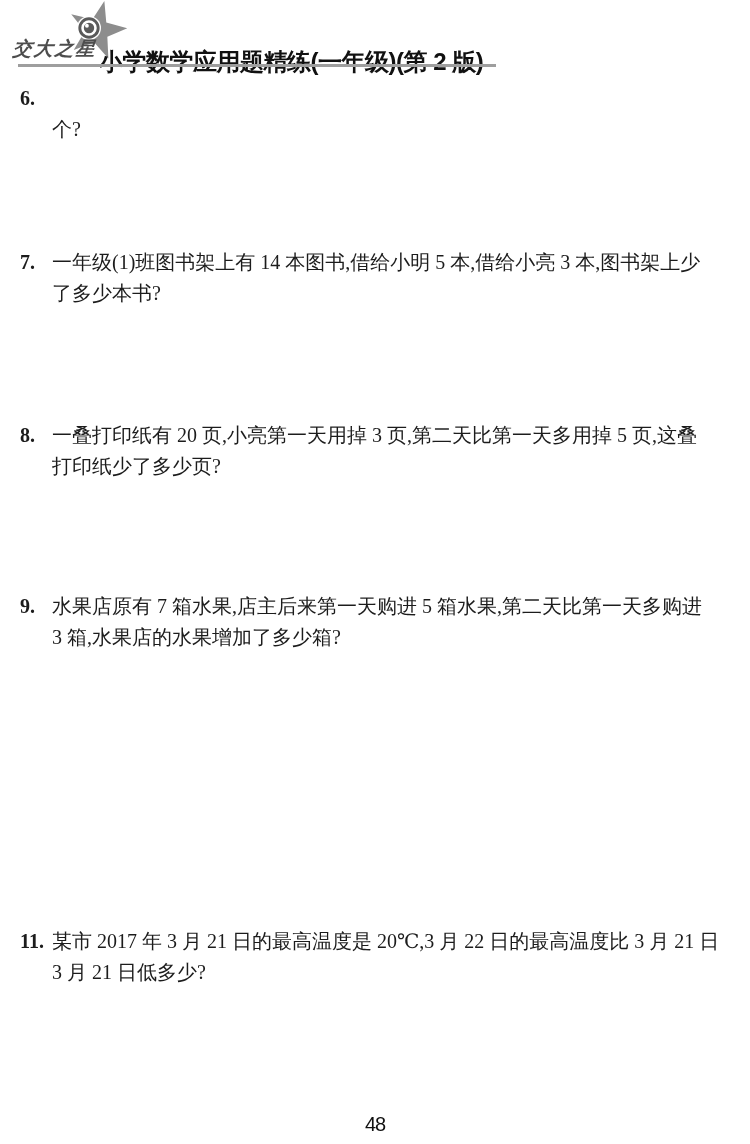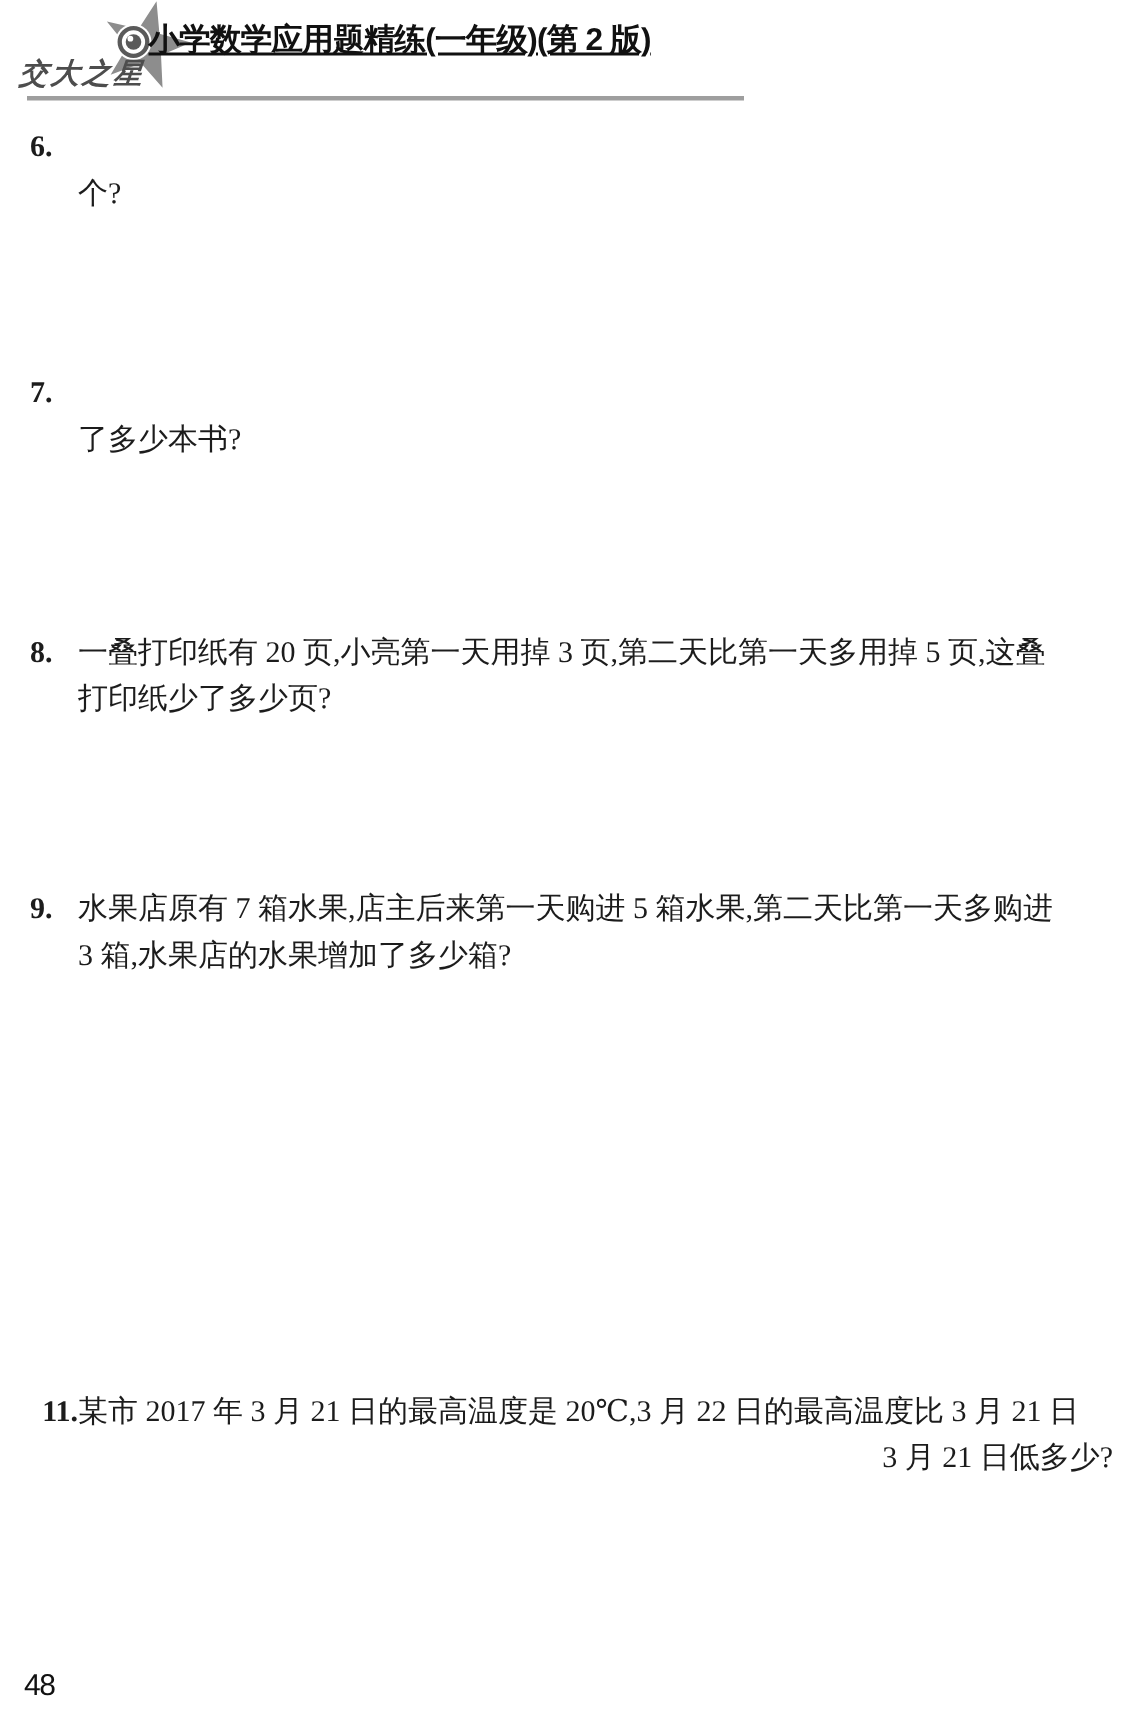--- a/index.html
+++ b/index.html
@@ -32,28 +32,27 @@
     font-weight: bold;
     font-size: 19px;
     letter-spacing: 2px;
     color: #4d4d4d;
     transform: skewX(-6deg);
     white-space: nowrap;
   }
   .page-title {
     position: absolute;
     left: 99px;
-    top: 12px;
+    top: 46px;
     font-family: "Liberation Sans", "DejaVu Sans", sans-serif;
     font-weight: 900;
-    font-size: 21px;
+    font-size: 24px;
     letter-spacing: -0.5px;
     color: #111111;
     white-space: nowrap;
-    text-decoration: underline;
   }
   .header-divider {
     position: absolute;
     left: 18px;
     top: 64px;
     width: 478px;
     height: 3px;
     background: #9e9e9e;
   }
 
@@ -71,28 +70,29 @@
     flex: 0 0 32px;
     font-weight: bold;
   }
   .qline.cont { padding-left: 32px; }
 
   #q6  { top: 83px; }
   #q7  { top: 247px; }
   #q8  { top: 420px; }
   #q9  { top: 591px; }
   #q10 { top: 759px; }
-  #q11 { top: 926px; text-align: right; }
+  #q11 { top: 926px; }
 
   
   .page-number {
     position: absolute;
-    left: 16px;
+    left: 0;
     right: 0;
     top: 1113px;
+    text-align: center;
     font-family: "Liberation Sans", "DejaVu Sans", sans-serif;
     font-size: 20px;
     letter-spacing: -1px;
     color: #111111;
   }
 </style>
 </head>
 <body>
 
 <div class="page">
@@ -113,20 +113,21 @@
   <div class="question" id="q6">
     <div class="qline first">
       <span class="qnum">6.</span>
     </div>
     <div class="qline cont"><span>个?</span></div>
   </div>
 
   <div class="question" id="q7">
     <div class="qline first">
       <span class="qnum">7.</span>
+      <span class="qtext">一年级(1)班图书架上有 14 本图书,借给小明 5 本,借给小亮 3 本,图书架上少</span>
     </div>
     <div class="qline cont"><span>了多少本书?</span></div>
   </div>
 
   <div class="question" id="q8">
     <div class="qline first">
       <span class="qnum">8.</span>
       <span class="qtext">一叠打印纸有 20 页,小亮第一天用掉 3 页,第二天比第一天多用掉 5 页,这叠</span>
     </div>
     <div class="qline cont"><span>打印纸少了多少页?</span></div>

